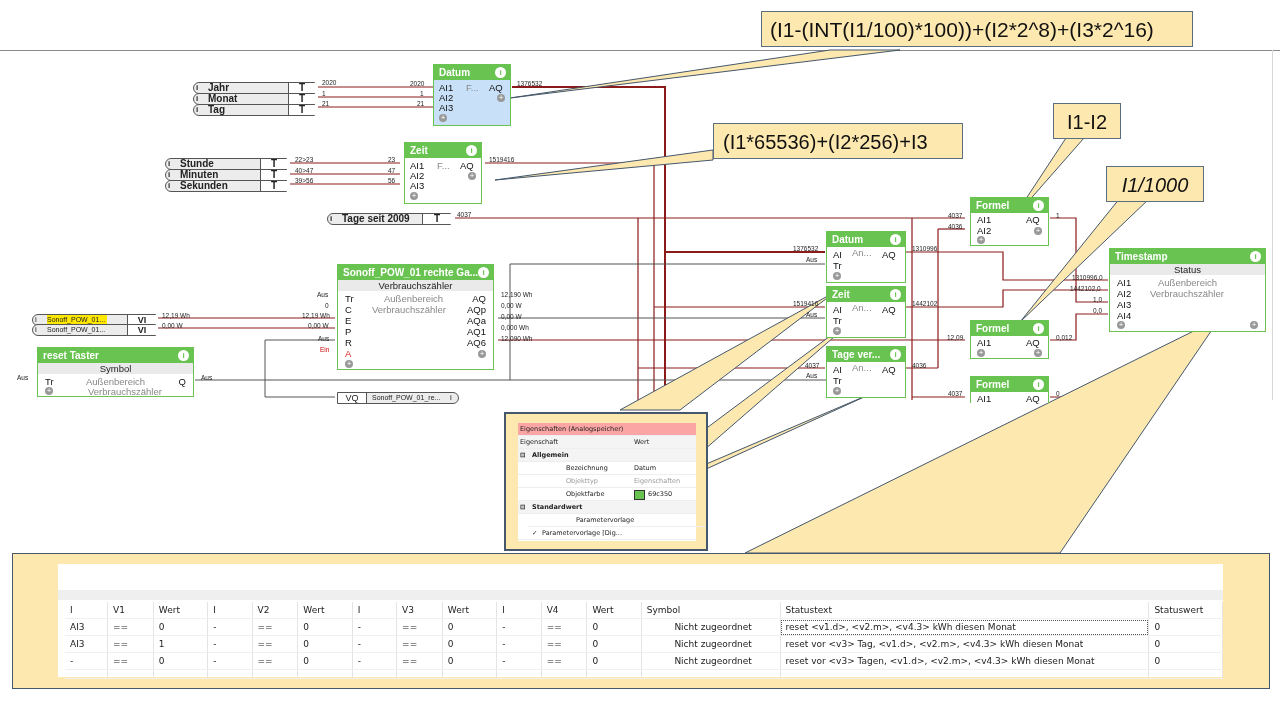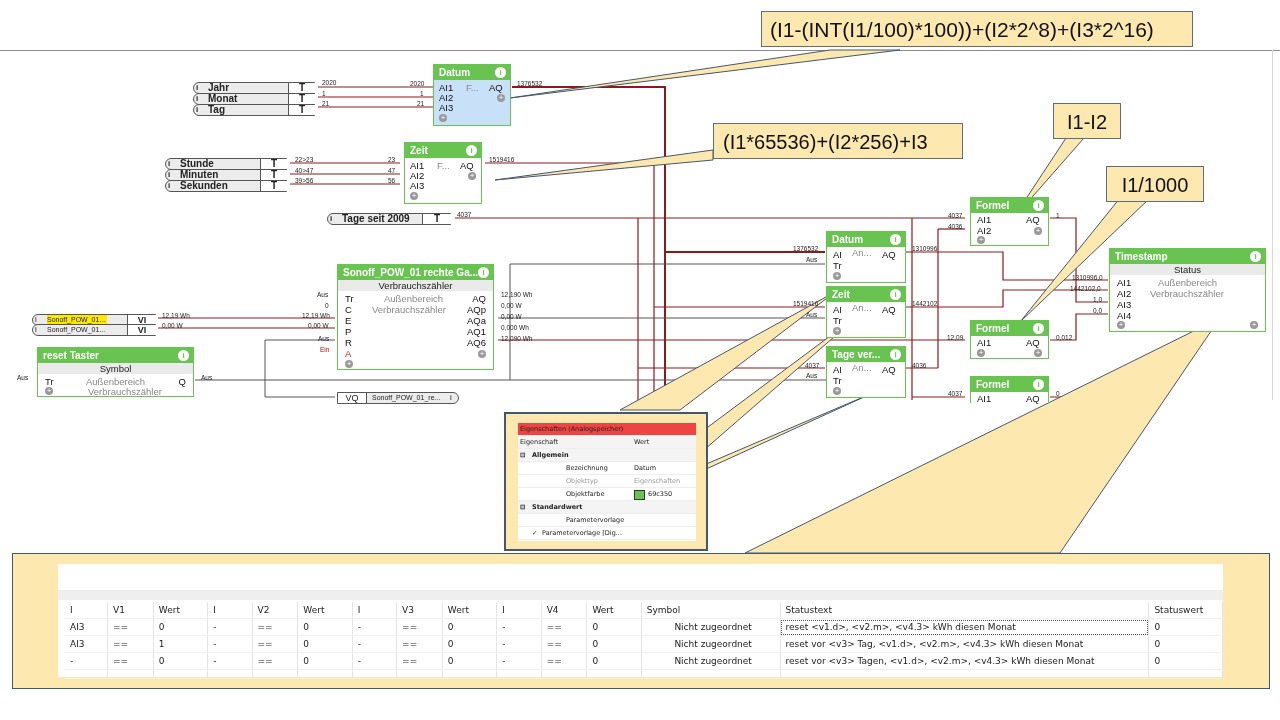--- a/index.html
+++ b/index.html
@@ -115,21 +115,21 @@
     <polygon points="620,410 835,292 680,410"></polygon>
     <polygon points="704,430 865,310 704,450"></polygon>
     <polygon points="704,465 875,392 704,470"></polygon>
     <polygon points="745,553 1220,318 1060,553"></polygon>
   </g>
 </svg>
 
 <div class="callout" style="left:761px;top:11px;width:432px;height:36px;font-size:21px;line-height:36px;padding-left:8px;box-sizing:border-box;">(I1-(INT(I1/100)*100))+(I2*2^8)+(I3*2^16)</div>
 <div class="callout" style="left:713px;top:123px;width:250px;height:36px;font-size:20px;line-height:36px;padding-left:9px;box-sizing:border-box;">(I1*65536)+(I2*256)+I3</div>
 <div class="callout" style="left:1053px;top:103px;width:68px;height:36px;font-size:20px;line-height:36px;text-align:center;box-sizing:border-box;">I1-I2</div>
-<div class="callout" style="left:1106px;top:166px;width:98px;height:36px;font-size:20px;line-height:36px;text-align:center;box-sizing:border-box;">I1/1000</div>
+<div class="callout" style="left:1106px;top:166px;width:98px;height:36px;font-size:20px;line-height:36px;text-align:center;box-sizing:border-box;font-style:italic;">I1/1000</div>
 
 <div class="pill" style="left:193px;top:82px;width:120px;">
   <span class="ic">i</span>
   <span class="nm">Jahr</span>
   <span class="tg" style="left:94px;width:26px;">T</span>
 </div>
 <div class="pill" style="left:193px;top:93px;width:120px;">
   <span class="ic">i</span>
   <span class="nm">Monat</span>
   <span class="tg" style="left:94px;width:26px;">T</span>
@@ -339,21 +339,21 @@
   <span class="plus" style="left:7px;top:72px">+</span>
   <span class="plus" style="right:7px;top:72px">+</span>
 </div>
 <span class="wl" style="left:1072px;top:274px">1310996,0</span>
 <span class="wl" style="left:1070px;top:285px">1442102,0</span>
 <span class="wl" style="left:1093px;top:296px">1,0</span>
 <span class="wl" style="left:1093px;top:307px">0,0</span>
 
 <div class="props">
   <div class="inner">
-    <div class="pr" style="top:0;background:#ef4444;">
+    <div class="pr" style="top:0;background:#fca5a5;">
         <span style="position:absolute;left:2px">Eigenschaften (Analogspeicher)</span>
       </div>
     <div class="pr" style="top:13px;background:#f4f4f4;">
       <span style="position:absolute;left:2px">Eigenschaft</span>
       <span class="v">Wert</span>
     </div>
     <div class="pr" style="top:26px;background:#f4f4f4;font-weight:bold;">
       <span style="position:absolute;left:2px">⊟</span>
       <span style="position:absolute;left:14px">Allgemein</span>
     </div>
@@ -367,21 +367,21 @@
     </div>
     <div class="pr" style="top:65px;">
       <span class="k">Objektfarbe</span>
       <span style="position:absolute;left:116px;top:2px;width:9px;height:8px;background:#69c350;border:1px solid #333;"></span>
       <span style="position:absolute;left:130px">69c350</span>
     </div>
     <div class="pr" style="top:78px;background:#f4f4f4;font-weight:bold;">
       <span style="position:absolute;left:2px">⊟</span>
       <span style="position:absolute;left:14px">Standardwert</span>
     </div>
-    <div class="pr" style="top:91px;">
+    <div class="pr" style="top:91px;margin-left:10px;">
       <span class="k">Parametervorlage</span>
     </div>
     <div class="pr" style="top:104px;">
       <span style="position:absolute;left:14px">✓</span>
       <span style="position:absolute;left:24px">Parametervorlage [Dig...</span>
     </div>
   </div>
 </div>
 
 <div class="status">

